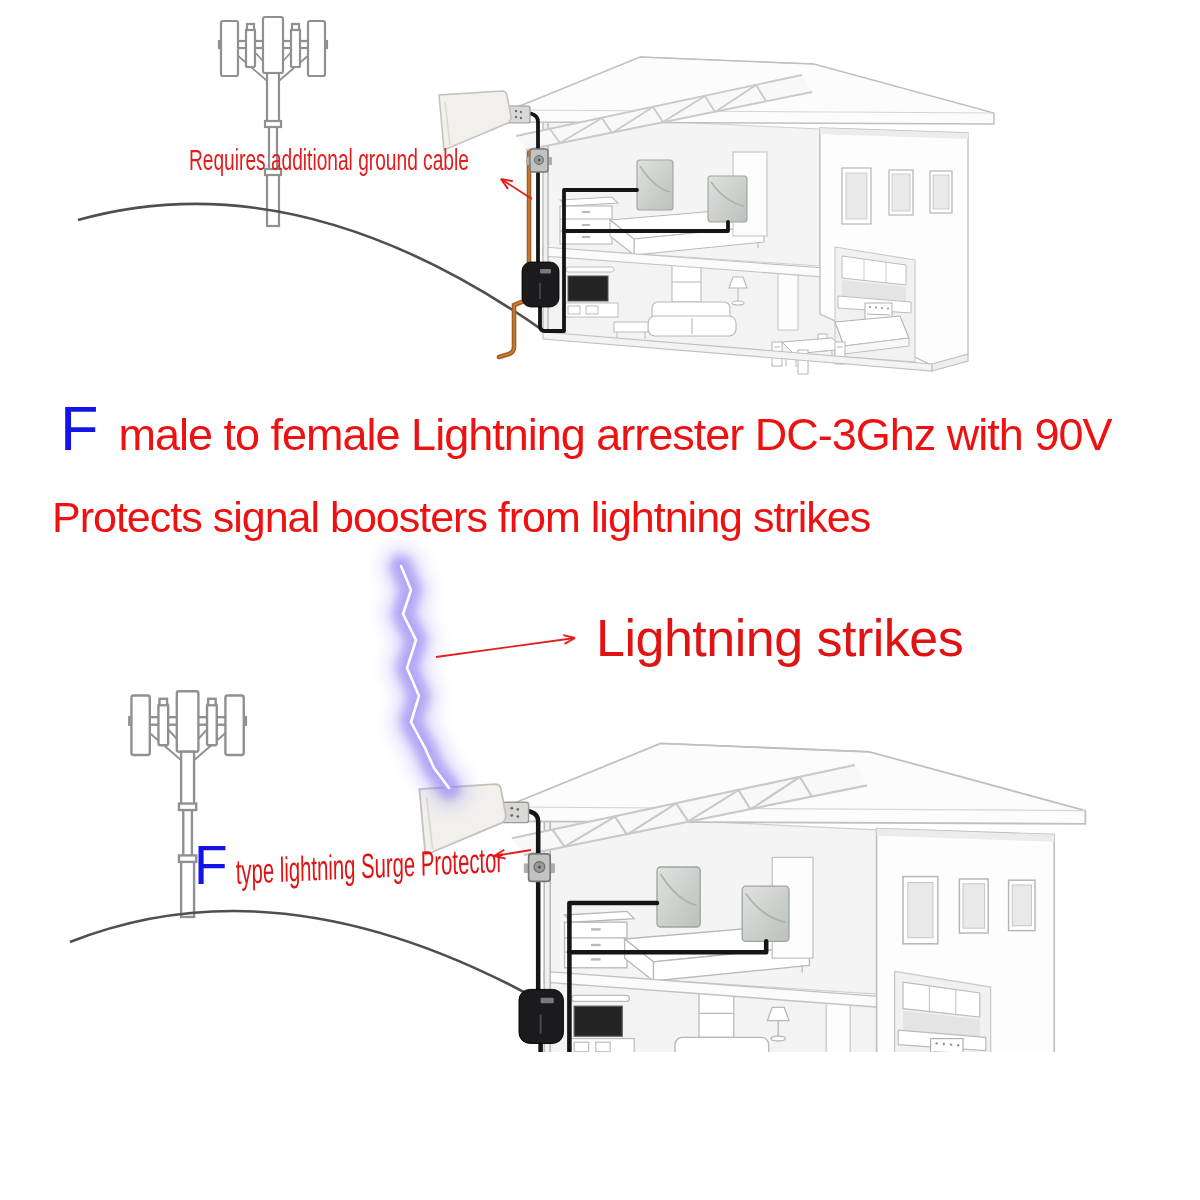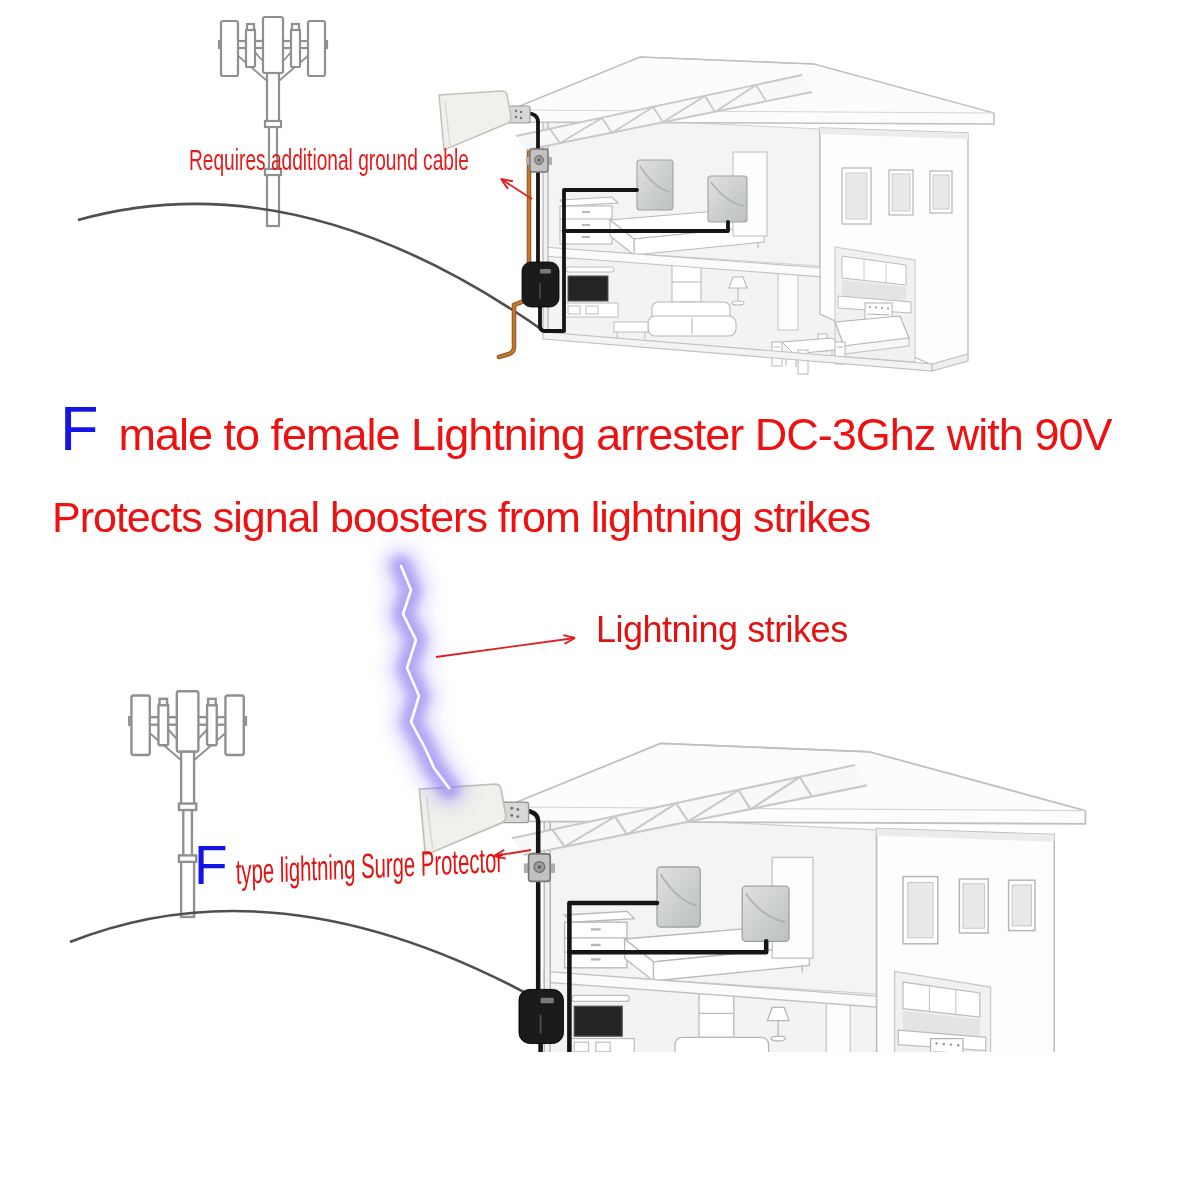--- a/index.html
+++ b/index.html
@@ -8,21 +8,21 @@
   .art{position:absolute;left:0;top:0;width:1200px;height:1200px;}
   .label{position:absolute;white-space:nowrap;line-height:1;}
   .red{color:#ed1111;}
   .blue{color:#1414e6;}
   .ground-label{left:189px;top:146px;font-size:29px;color:#e41b1b;
                 transform:scaleX(0.66);transform-origin:left top;}
   .headline{left:60px;top:397px;display:flex;align-items:baseline;}
   .headline .f{font-size:63px;margin-right:20px;}
   .headline .rest{font-size:45px;letter-spacing:-1px;}
   .subheadline{left:52px;top:496px;font-size:43px;letter-spacing:-1px;}
-  .lightning-label{left:596px;top:612px;font-size:36px;letter-spacing:-0.5px;color:#e01212;}
+  .lightning-label{left:596px;top:612px;font-size:52px;letter-spacing:-0.5px;color:#e01212;}
   .surge-label{left:194px;top:838px;display:flex;align-items:baseline;}
   .surge-label .f{font-size:55px;}
   .surge-label .rest{font-size:35px;margin-left:8px;transform:scaleX(0.58) rotate(-1.5deg);
                      transform-origin:left bottom;color:#e01212;}
 </style>
 </head>
 <body>
 
 <div class="canvas">
 

